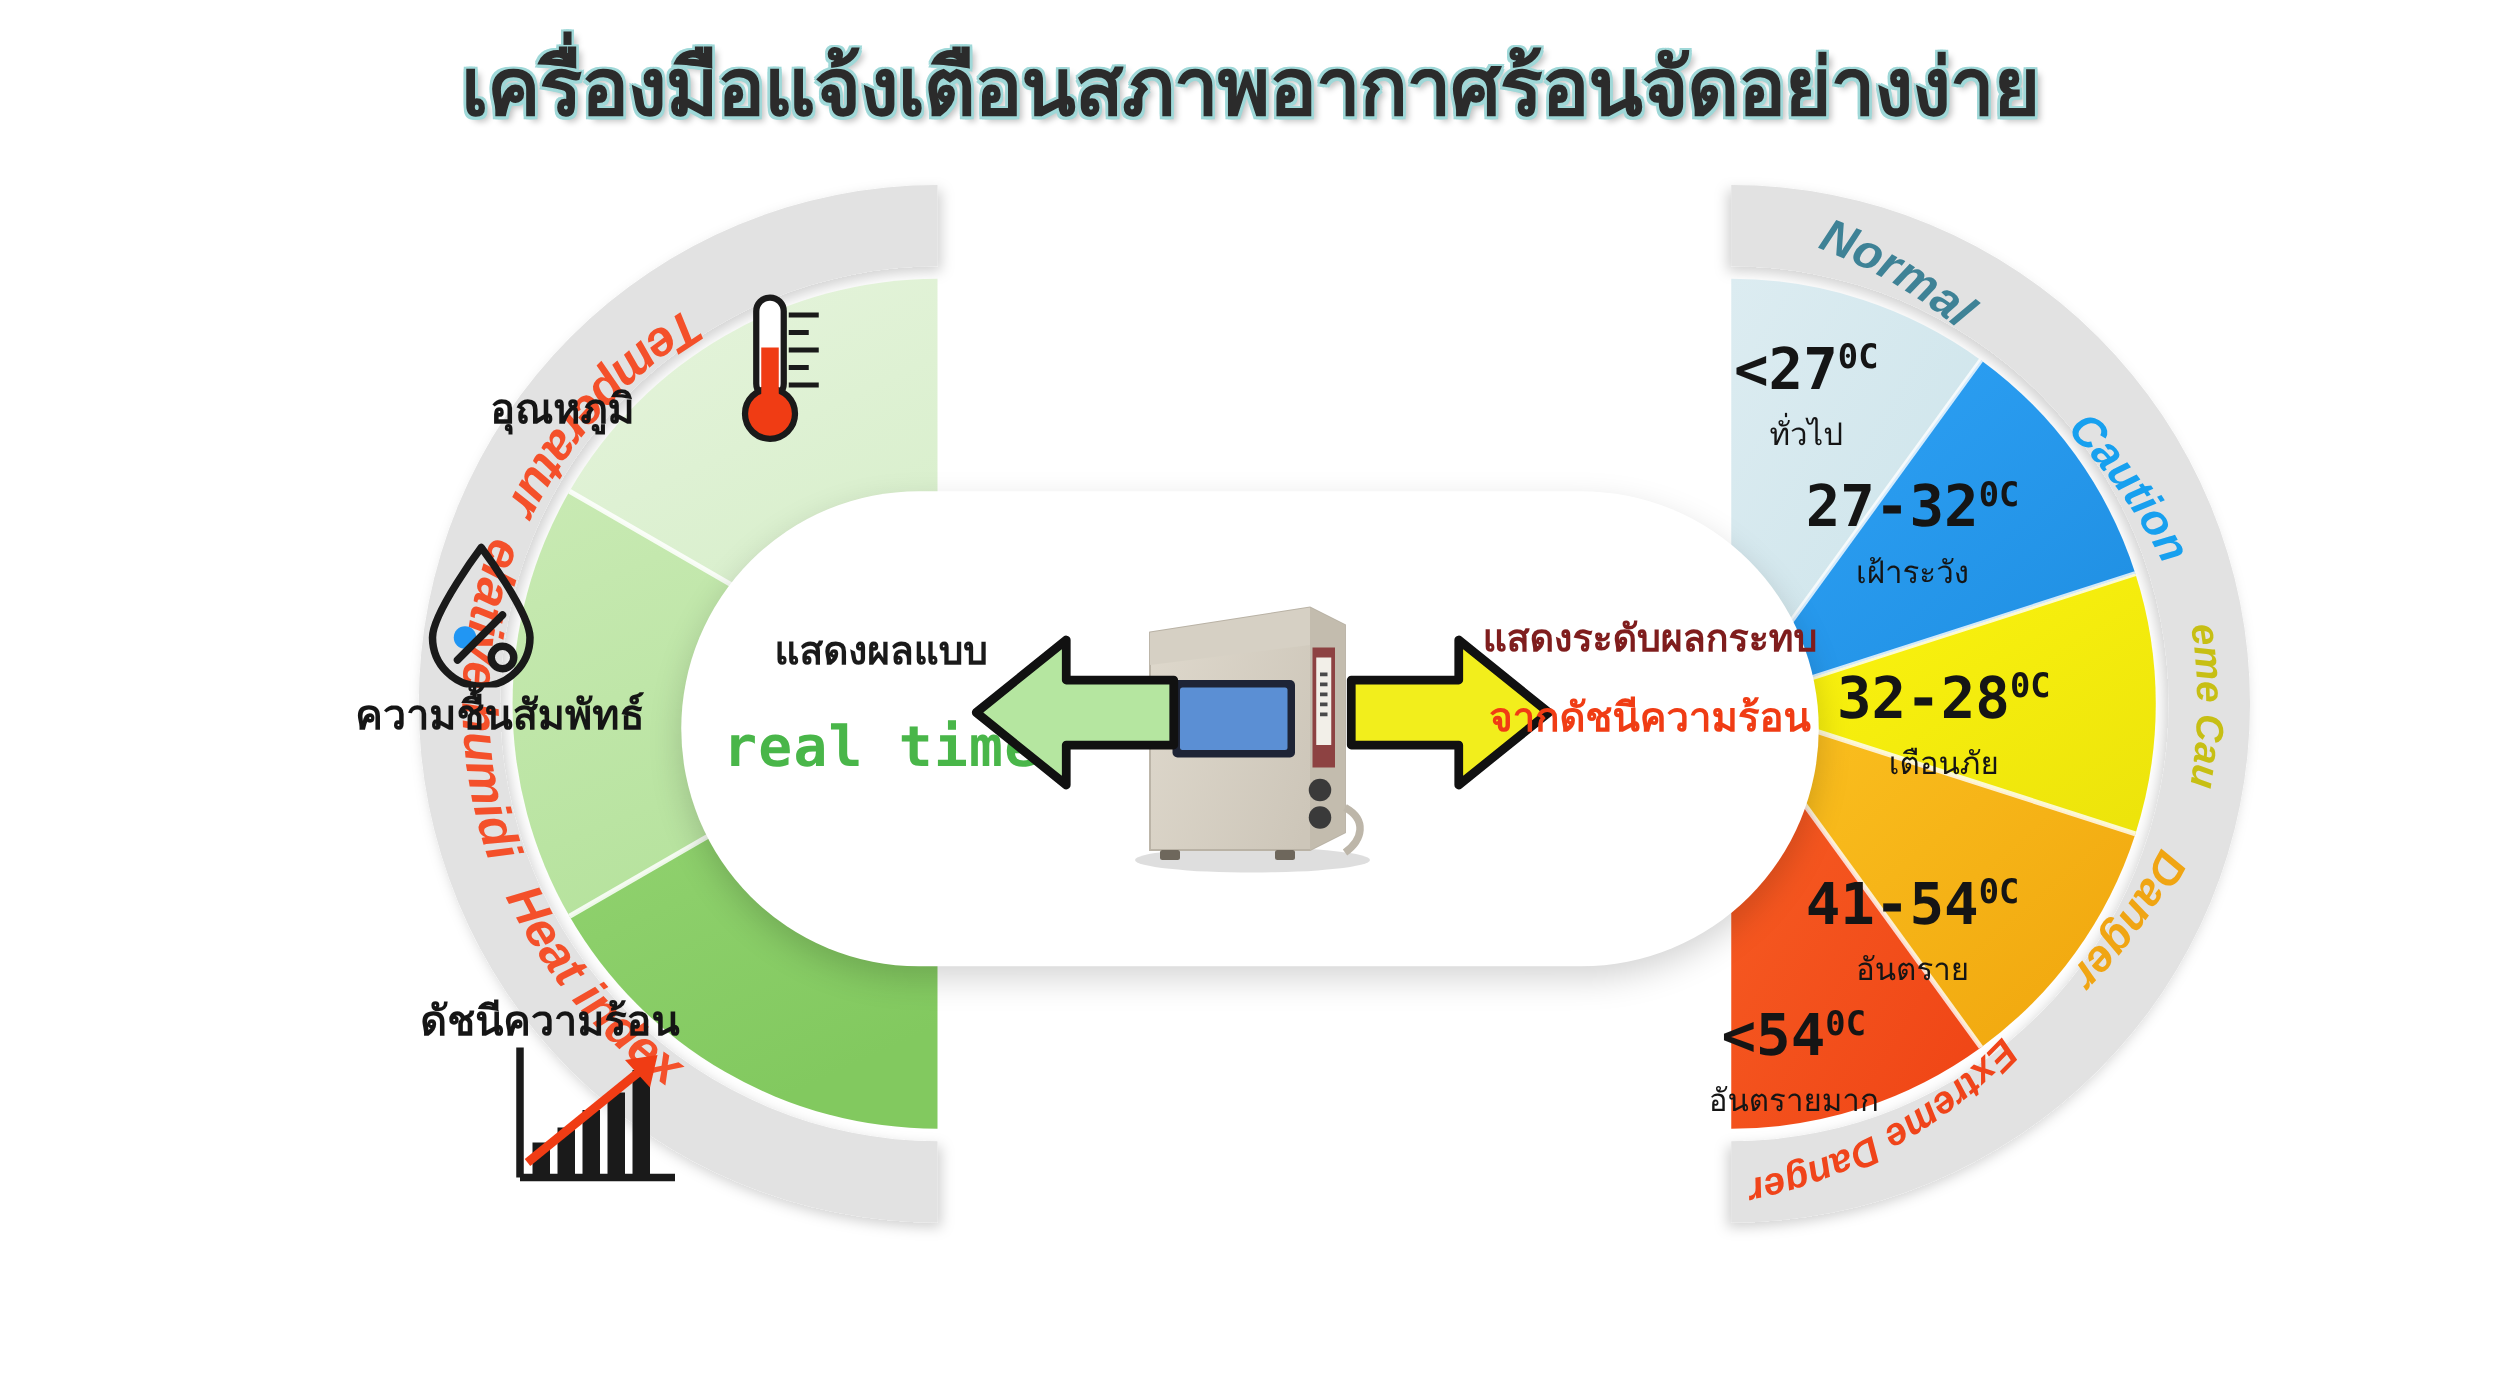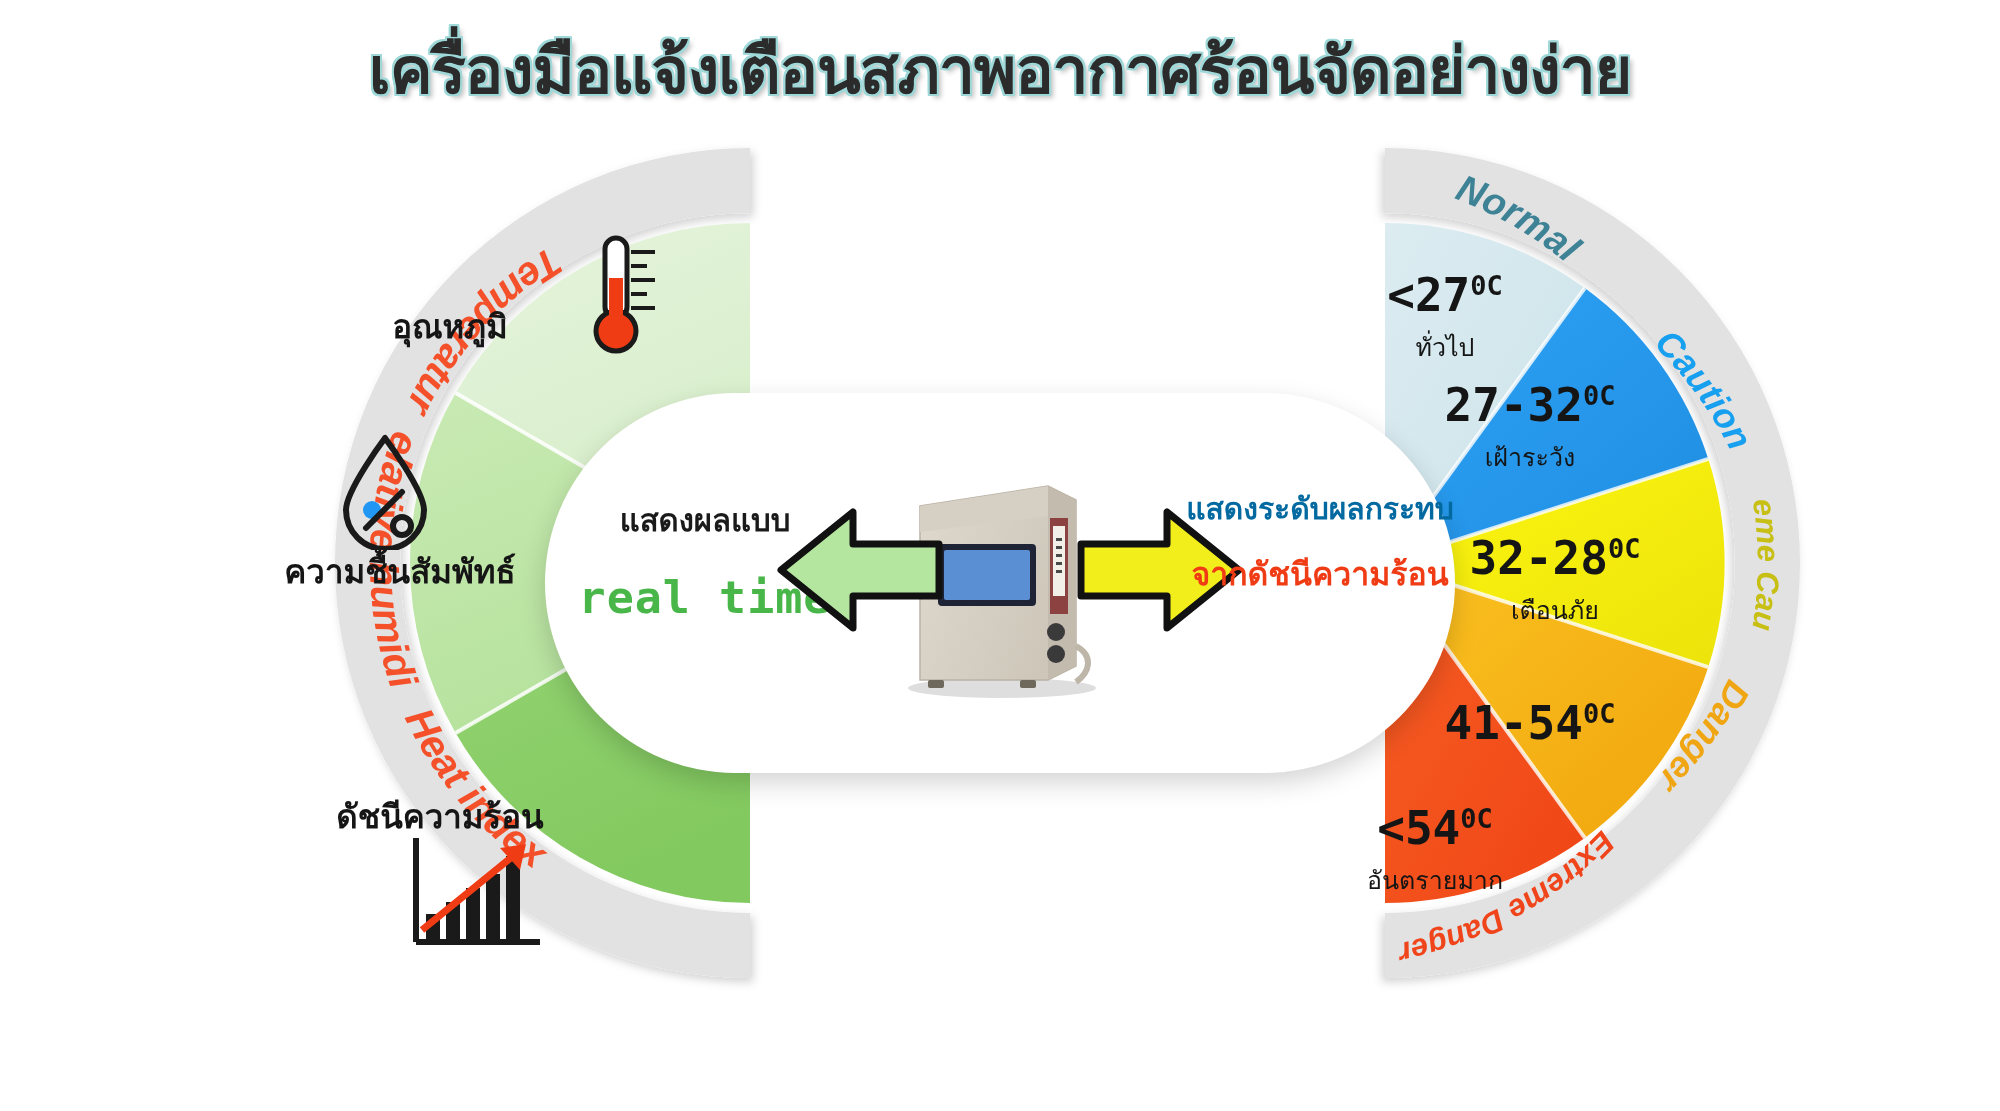--- a/index.html
+++ b/index.html
@@ -71,22 +71,22 @@
   }
 
   .cap-right {
     position: absolute;
     left: 1150px; top: 490px;
     width: 340px;
     text-align: center;
     z-index: 50;
   }
   .cap-right .r1, .cap-right .r2 {
-    font-family: Liberation Mono, monospace;
-    font-size: 30px; font-weight: 700; color: #0369a1;
+    font-family: Liberation Serif, serif;
+    font-size: 30px; font-weight: 700; color: #7f1d1d;
     line-height: 1.45;
   }
   .cap-right .r3 {
     font-family: "DejaVu Sans", sans-serif;
     font-size: 32px; font-weight: 700; color: #f03c14;
     margin-top: 14px;
   }
 
   
   .arrow { position: absolute; z-index: 50; }
@@ -317,20 +317,21 @@
     <div class="bigTemp">
       <span>32-28</span><sup>0C</sup>
     </div>
     <div class="thSub">เตือนภัย</div>
   </div>
 
   <div class="segText" style="left:1400px; top:700px; width:260px;">
     <div class="bigTemp">
       <span>41-54</span><sup>0C</sup>
     </div>
+    <div class="thSub">อันตราย</div>
   </div>
 
   <div class="segText" style="left:1310px; top:805px; width:250px;">
     <div class="bigTemp">
       <span>&lt;54</span><sup>0C</sup>
     </div>
     <div class="thSub">อันตรายมาก</div>
   </div>
 
   <div class="capsule"></div>

